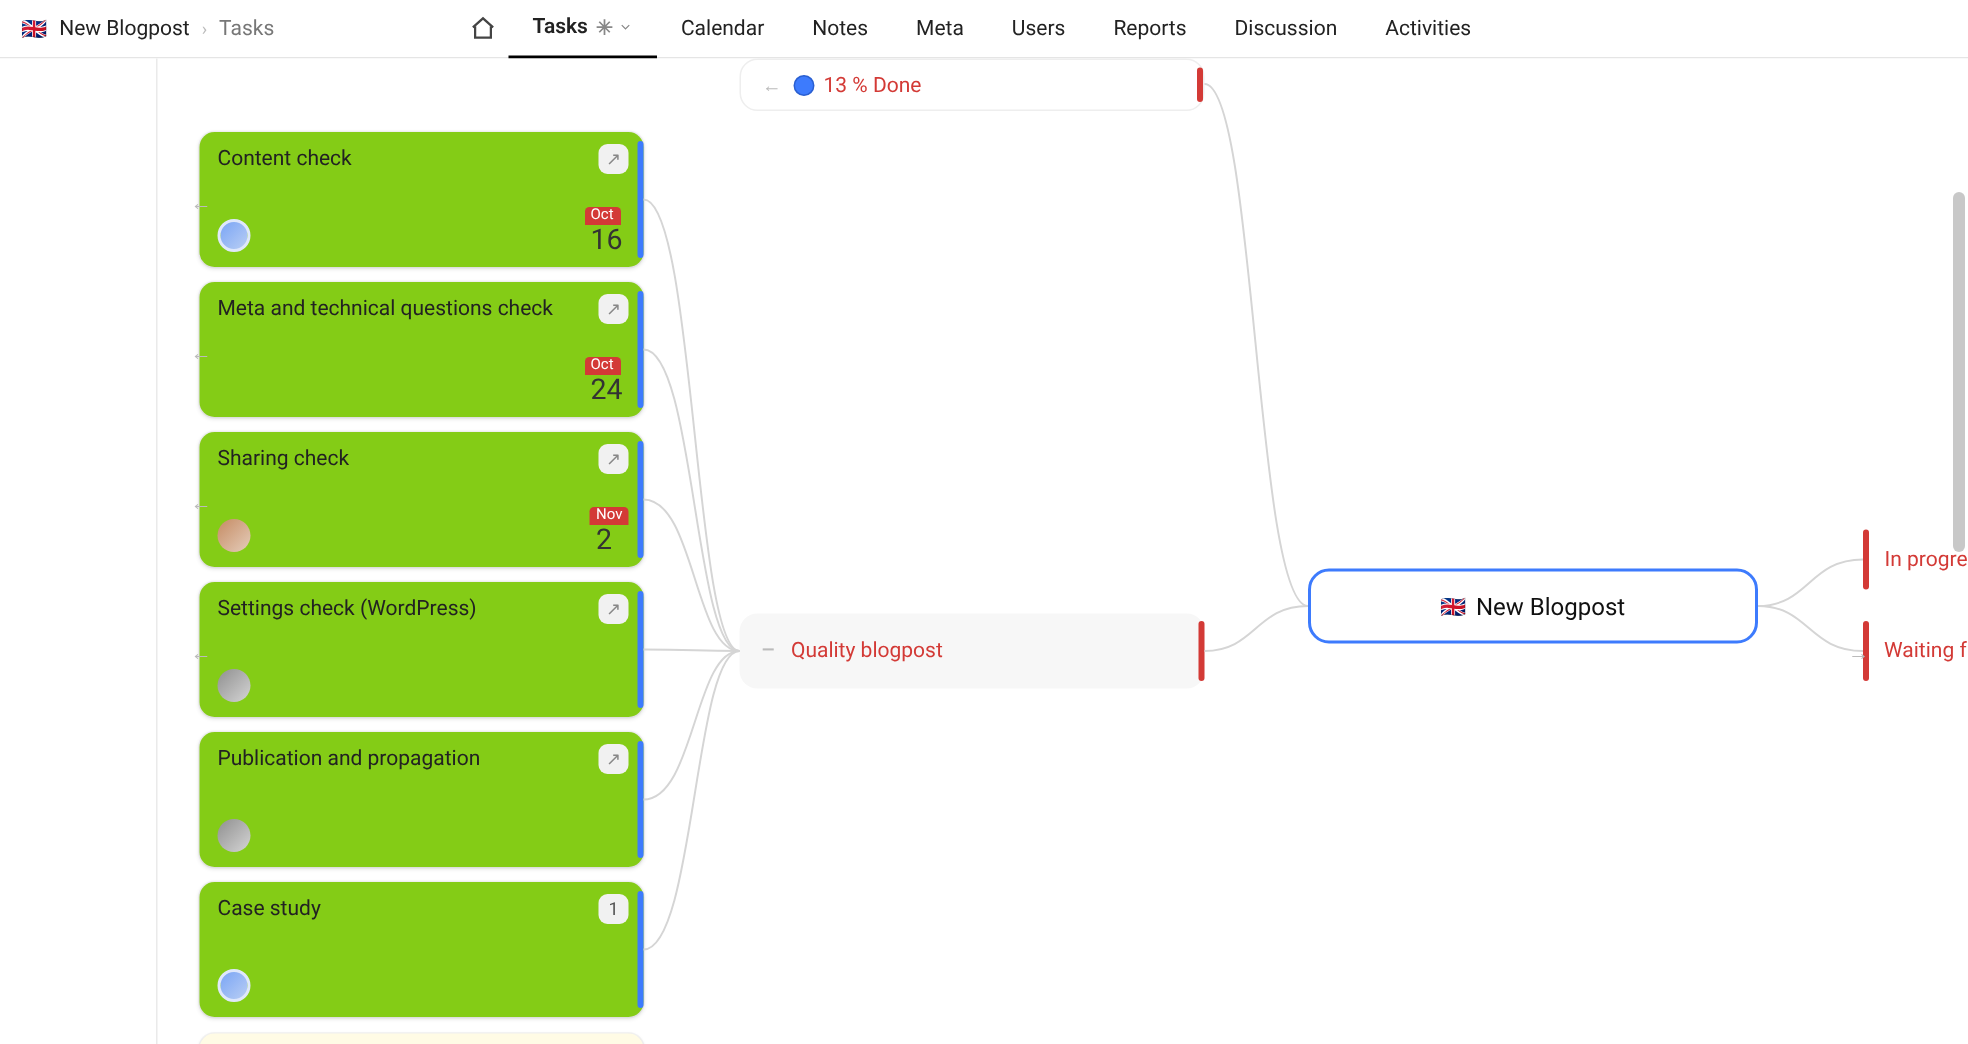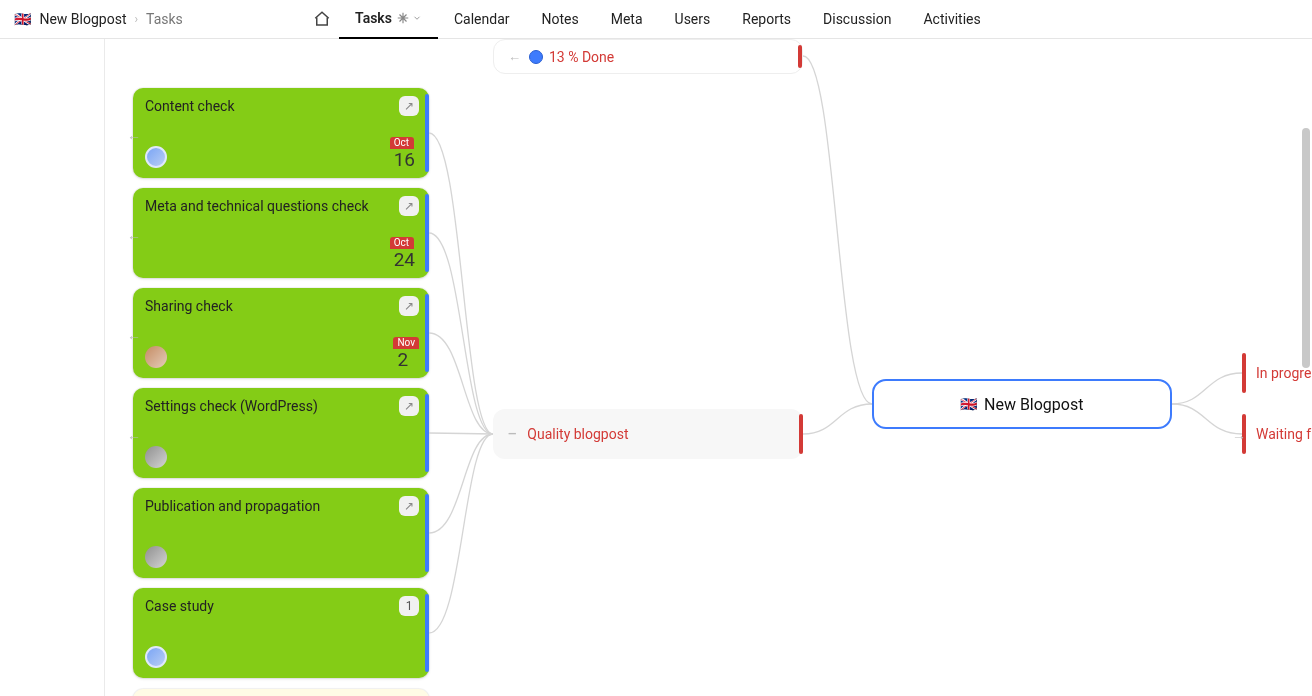--- a/index.html
+++ b/index.html
@@ -175,21 +175,21 @@
     <span class="minus">−</span>
     <span style="color:#d33a36;">Quality blogpost</span>
     <div class="red-bar"></div>
   </div>
 
   <div class="root-node" style="left:872px;top:340px;width:300px;">
     <span class="flag">🇬🇧</span>
     <span>New Blogpost</span>
   </div>
 
-  <div class="right-node" style="left:1242px;top:309px;width:70px;">
+  <div class="right-node" style="left:1242px;top:309px;width:70px;justify-content:center;">
     <div class="red-bar-left"></div>
     <span>In progre</span>
   </div>
   <div class="right-node" style="left:1242px;top:370px;width:70px;">
     <div class="red-bar-left"></div>
     <span>Waiting f</span>
   </div>
   <span class="arrow-left" style="left:1232px;top:388px;transform:scaleX(-1);">←</span>
 
   <svg class="link" style="left:429px;top:0;" width="80" height="660">

